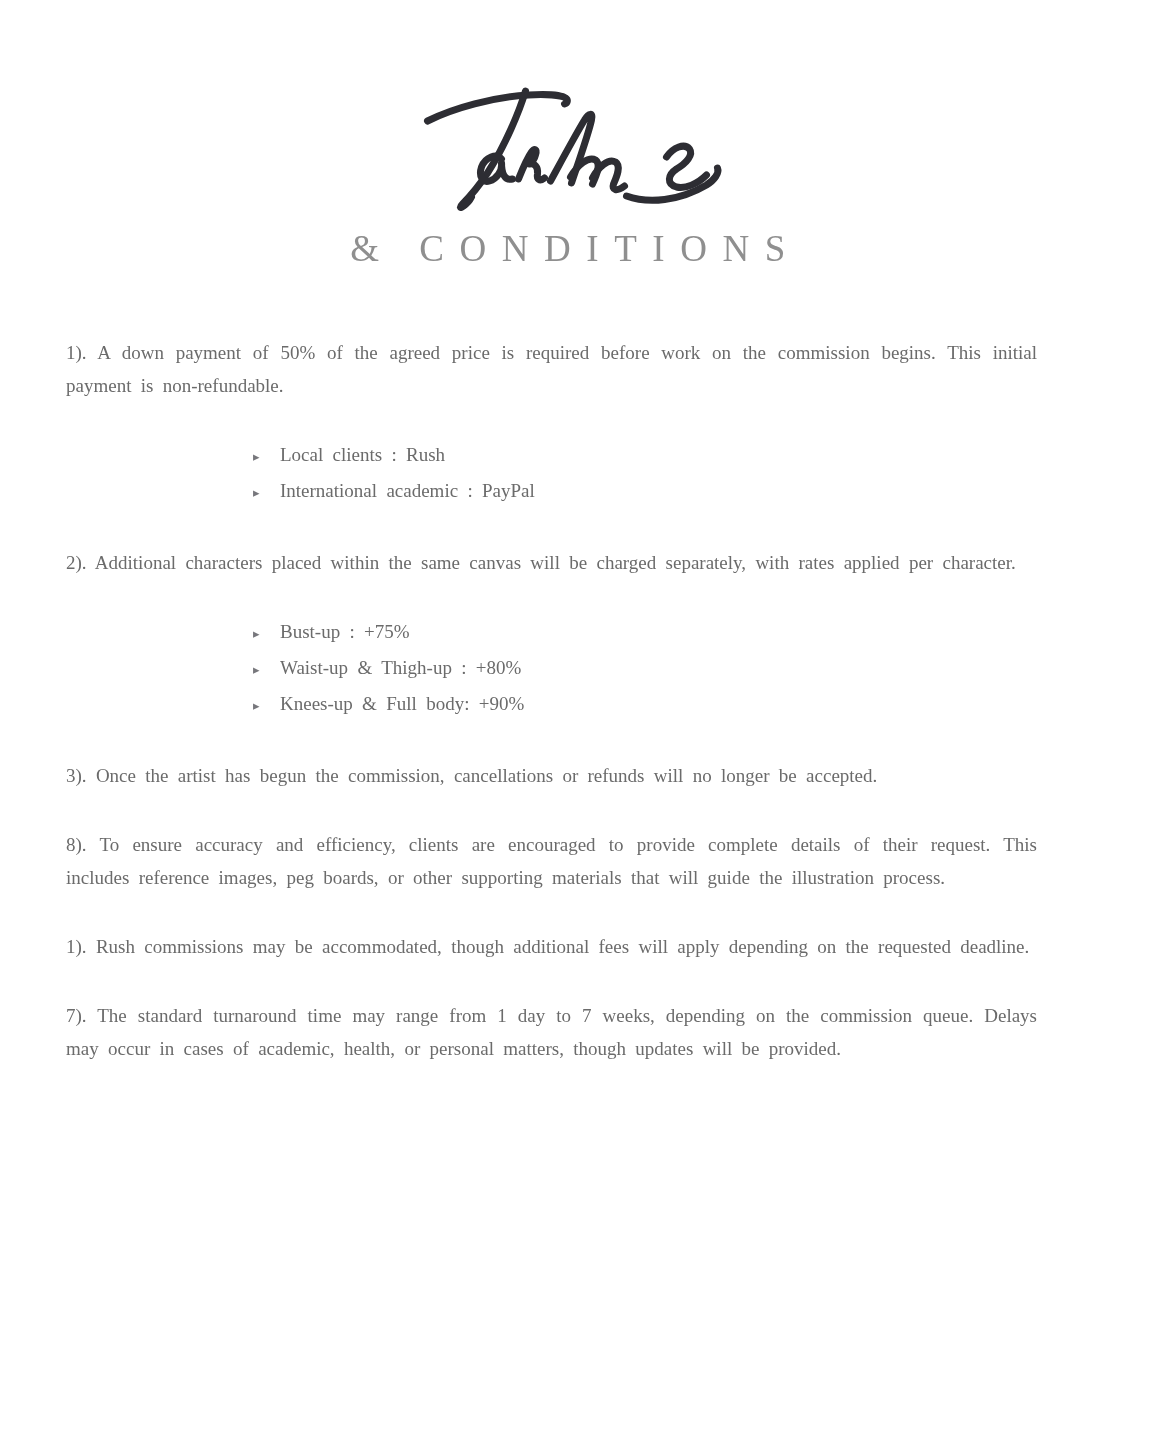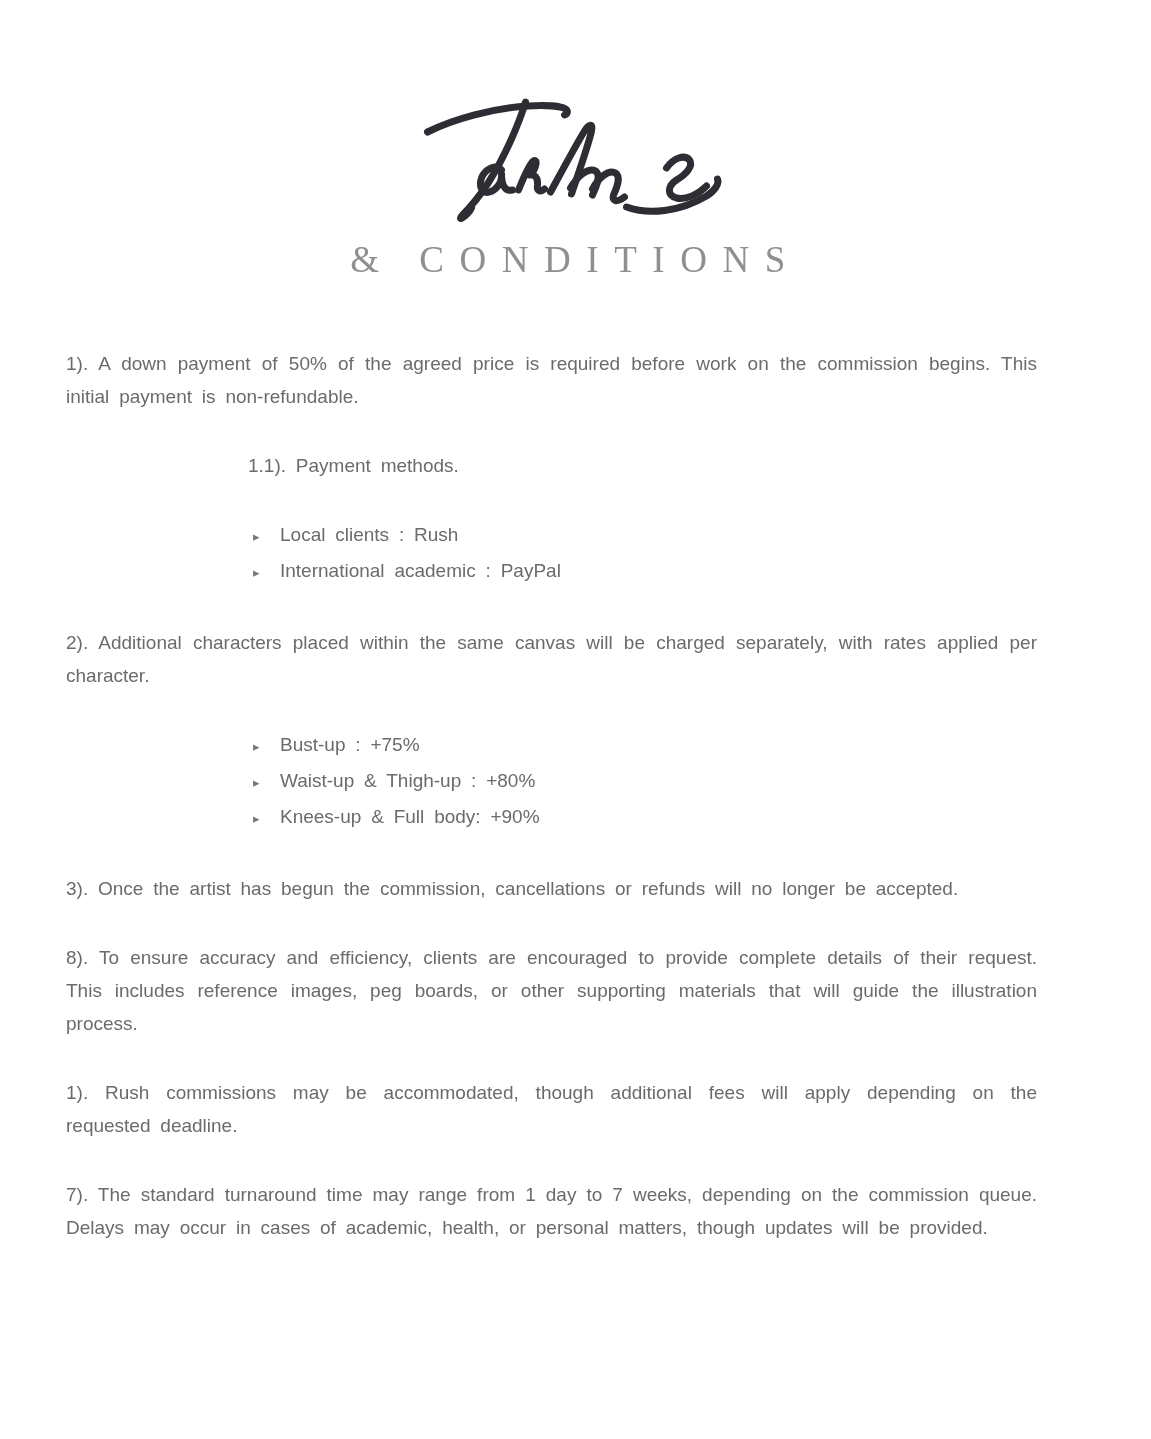--- a/index.html
+++ b/index.html
@@ -1,21 +1,21 @@
 <!DOCTYPE html>
 <html><head>
 <meta charset="utf-8">
 <style>
   * { margin: 0; padding: 0; box-sizing: border-box; }
   html, body { background: #ffffff; }
   .page {
     position: relative;
     width: 1151px;
     height: 1240px;
-    margin: 12px auto;
+    margin: 1px auto;
     background: #ffffff;
     overflow: hidden;
     font-family: "Liberation Sans", sans-serif;
   }
   .header {
     padding-top: 84px;
     text-align: center;
   }
   .title-svg {
     display: inline-block;
@@ -36,20 +36,21 @@
     letter-spacing: 0.42em;
     color: #8f8f8f;
     white-space: nowrap;
   }
   .doc {
     margin-top: 66px;
     padding-left: 66px;
     padding-right: 114px;
     color: #6b6b6b;
     font-size: 19px;
+    font-family: Liberation Serif, serif;
   }
   .para {
     line-height: 33px;
     text-align: justify;
     word-spacing: 0.24em;
     margin-bottom: 36px;
   }
   .sub-heading {
     line-height: 33px;
     word-spacing: 0.24em;
@@ -92,21 +93,20 @@
       <path d="M243,72 C250,62 261,58 266,64 C270,70 263,78 253,84 C244,90 243,99 253,102 C262,104 274,99 283,90"></path>
       <path d="M203,111 C225,119 256,116 283,100 C291,95 296,88 294,83"></path>
     </svg>
     <div class="subtitle">&amp; CONDITIONS</div>
   </div>
 
   <div class="doc">
 
     <p class="para">1). A down payment of 50% of the agreed price is required before work on the commission begins. This initial payment is non-refundable.</p>
 
-    <div class="sub-heading">1.1). Payment methods.</div>
 
     <ul class="bullets">
       <li class="bullet-item">
         <span class="bullet-arrow">▸</span>
         <span class="bullet-text">Local clients : Rush</span>
       </li>
       <li class="bullet-item">
         <span class="bullet-arrow">▸</span>
         <span class="bullet-text">International academic : PayPal</span>
       </li>

